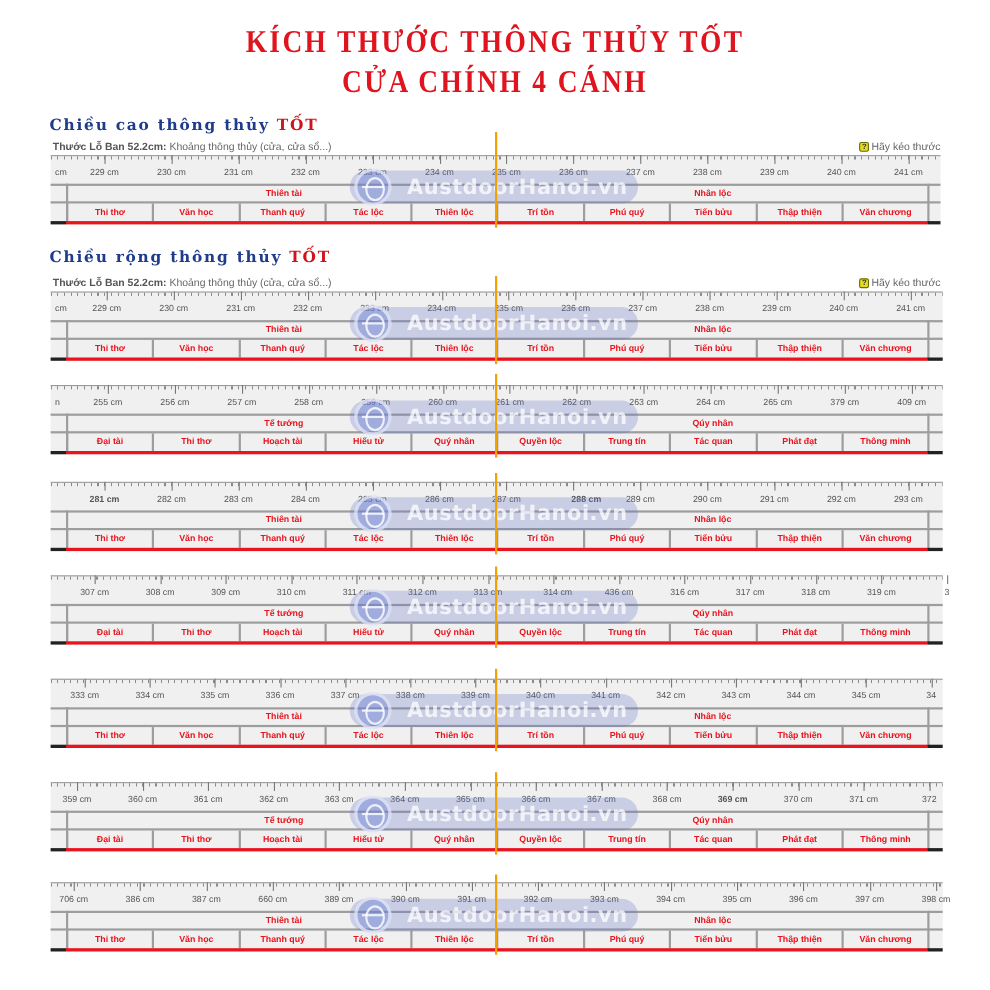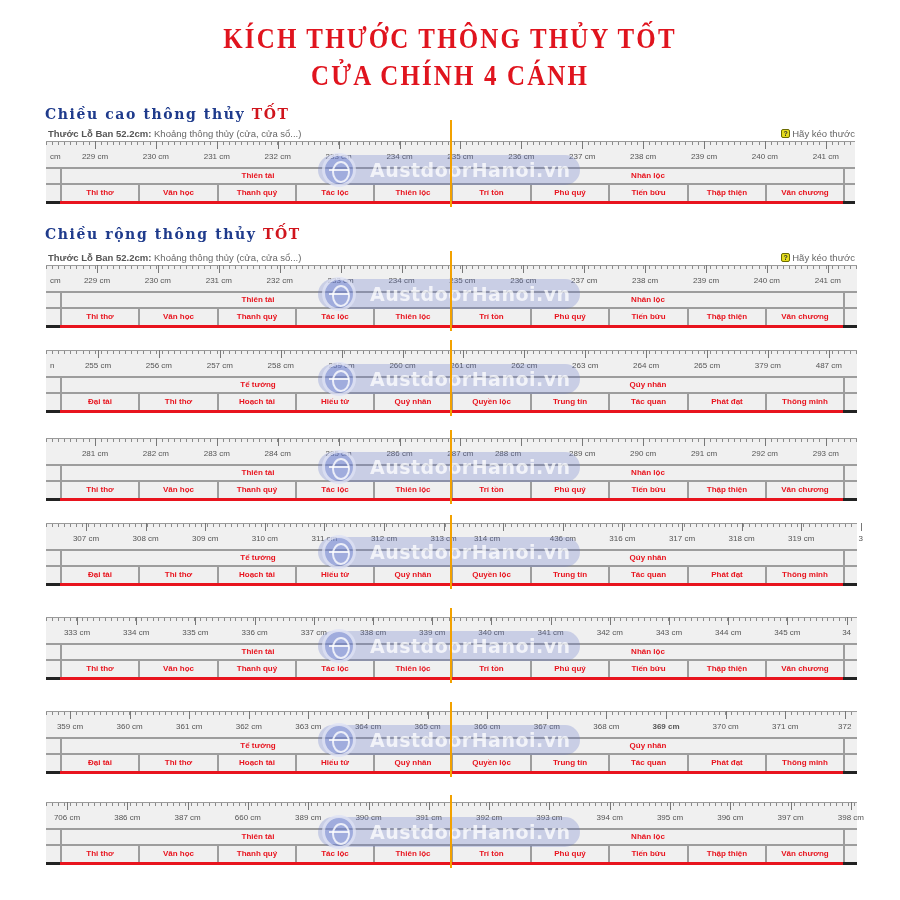--- a/index.html
+++ b/index.html
@@ -267,21 +267,21 @@
       <div class="cm-label" style="left: 478.3px;">262 cm</div>
       <div class="major" style="left: 539.2px;"></div>
       <div class="cm-label" style="left: 539.2px;">263 cm</div>
       <div class="major" style="left: 600.1px;"></div>
       <div class="cm-label" style="left: 600.1px;">264 cm</div>
       <div class="major" style="left: 661px;"></div>
       <div class="cm-label" style="left: 661px;">265 cm</div>
       <div class="major" style="left: 721.9px;"></div>
       <div class="cm-label" style="left: 721.9px;">379 cm</div>
       <div class="major" style="left: 782.8px;"></div>
-      <div class="cm-label" style="left: 782.8px;">487 cm</div>
+      <div class="cm-label" style="left: 782.8px;">409 cm</div>
       <div class="row1">
         <div class="lbl" style="left: 212px;">Tể tướng</div>
         <div class="lbl" style="left: 602px;">Qúy nhân</div>
       </div>
       <div class="vline" style="left: 14px;"></div>
       <div class="vline" style="left: 797px;"></div>
       <div class="row2">
         <div class="cell" style="left: 14px; width: 78px;">Đại tài</div>
         <div class="cell" style="left: 92px; width: 79px;">Thi thơ</div>
         <div class="cell" style="left: 171px; width: 78px;">Hoạch tài</div>
@@ -298,35 +298,35 @@
       <div class="baseline-dark" style="left: 797px; width: 14px;"></div>
     </div>
     <div class="watermark" style="top: 364px;">
       <div class="globe"></div>
       <span class="wm-text">AustdoorHanoi.vn</span>
     </div>
     <div class="cursor" style="top: 340px; height: 76px;"></div>
     <div class="strip" style="top: 438px; left: 46px; width: 811px;">
       <div class="ticks" style="--step: 6.09px; --off: 0px;"></div>
       <div class="major" style="left: 49px;"></div>
-      <div class="cm-label" style="left: 49px;">281 cm</div>
+      <div class="cm-label" style="left: 49px; font-weight: bold;">281 cm</div>
       <div class="major" style="left: 109.9px;"></div>
       <div class="cm-label" style="left: 109.9px;">282 cm</div>
       <div class="major" style="left: 170.8px;"></div>
       <div class="cm-label" style="left: 170.8px;">283 cm</div>
       <div class="major" style="left: 231.7px;"></div>
       <div class="cm-label" style="left: 231.7px;">284 cm</div>
       <div class="major" style="left: 292.6px;"></div>
       <div class="cm-label" style="left: 292.6px;">285 cm</div>
       <div class="major" style="left: 353.5px;"></div>
       <div class="cm-label" style="left: 353.5px;">286 cm</div>
       <div class="major" style="left: 414.4px;"></div>
       <div class="cm-label" style="left: 414.4px;">287 cm</div>
       <div class="major" style="left: 475.3px;"></div>
-      <div class="cm-label" style="left: 462px;">288 cm</div>
+      <div class="cm-label" style="left: 487px; font-weight: bold;">288 cm</div>
       <div class="major" style="left: 536.2px;"></div>
       <div class="cm-label" style="left: 536.2px;">289 cm</div>
       <div class="major" style="left: 597.1px;"></div>
       <div class="cm-label" style="left: 597.1px;">290 cm</div>
       <div class="major" style="left: 658px;"></div>
       <div class="cm-label" style="left: 658px;">291 cm</div>
       <div class="major" style="left: 718.9px;"></div>
       <div class="cm-label" style="left: 718.9px;">292 cm</div>
       <div class="major" style="left: 779.8px;"></div>
       <div class="cm-label" style="left: 779.8px;">293 cm</div>
@@ -367,21 +367,21 @@
       <div class="cm-label" style="left: 159.2px;">309 cm</div>
       <div class="major" style="left: 218.8px;"></div>
       <div class="cm-label" style="left: 218.8px;">310 cm</div>
       <div class="major" style="left: 278.4px;"></div>
       <div class="cm-label" style="left: 278.4px;">311 cm</div>
       <div class="major" style="left: 338px;"></div>
       <div class="cm-label" style="left: 338px;">312 cm</div>
       <div class="major" style="left: 397.6px;"></div>
       <div class="cm-label" style="left: 397.6px;">313 cm</div>
       <div class="major" style="left: 457.2px;"></div>
-      <div class="cm-label" style="left: 441px;">314 cm</div>
+      <div class="cm-label" style="left: 461px;">314 cm</div>
       <div class="major" style="left: 516.8px;"></div>
       <div class="cm-label" style="left: 516.8px;">436 cm</div>
       <div class="major" style="left: 576.4px;"></div>
       <div class="cm-label" style="left: 576.4px;">316 cm</div>
       <div class="major" style="left: 636px;"></div>
       <div class="cm-label" style="left: 636px;">317 cm</div>
       <div class="major" style="left: 695.6px;"></div>
       <div class="cm-label" style="left: 695.6px;">318 cm</div>
       <div class="major" style="left: 755.2px;"></div>
       <div class="cm-label" style="left: 755.2px;">319 cm</div>

